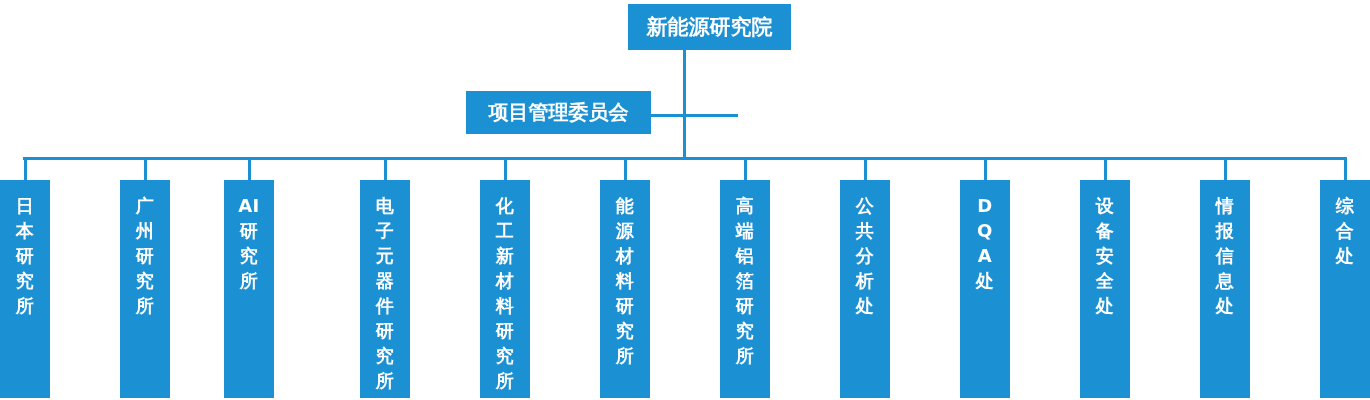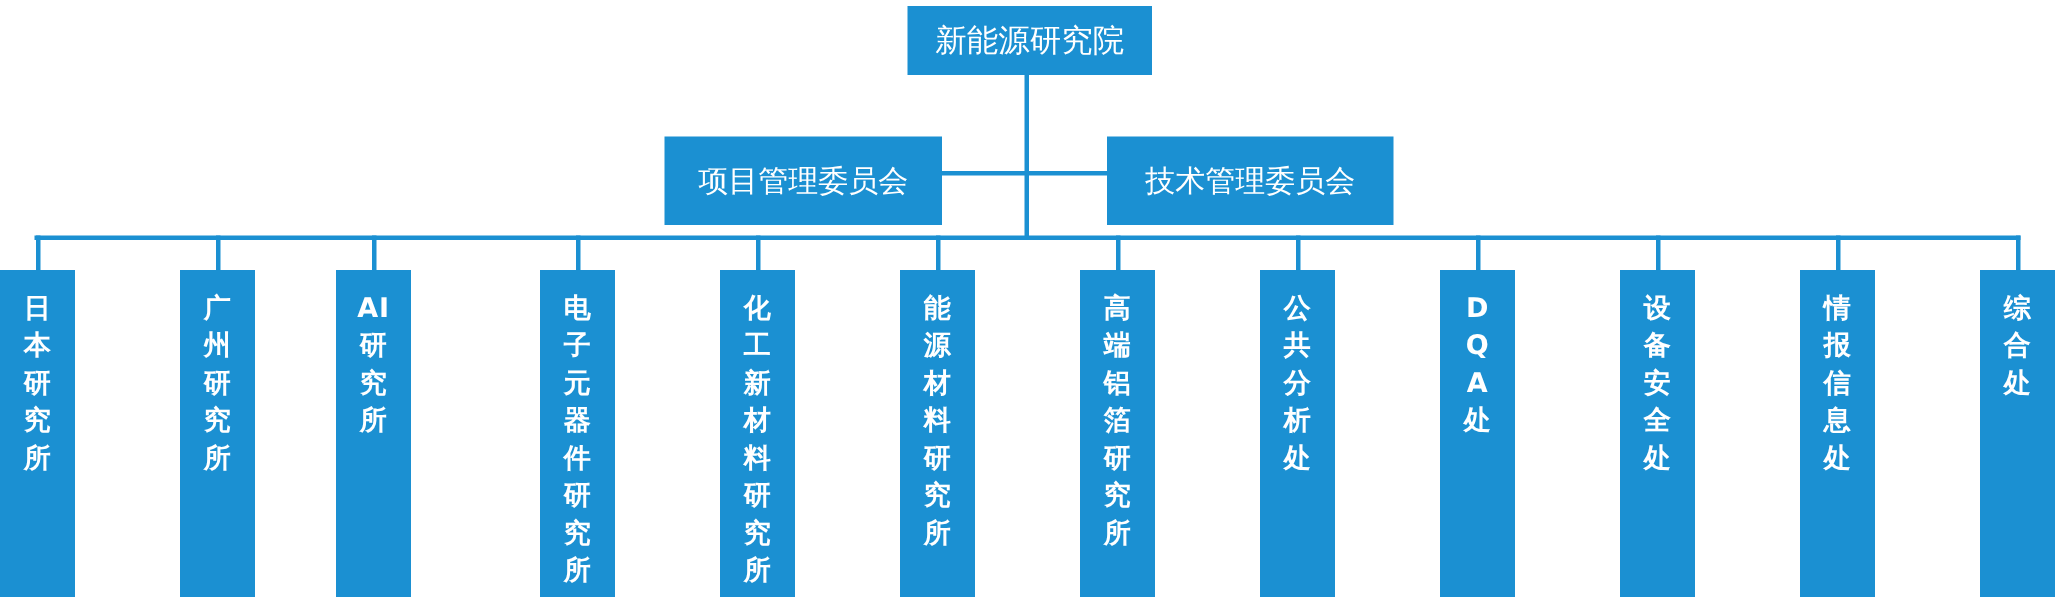--- a/index.html
+++ b/index.html
@@ -40,33 +40,34 @@
     width: 1324px;
     height: 3px;
   }
   .node {
     position: absolute;
     background: var(--primary, #1b90d2);
     color: var(--node-text, #ffffff);
     display: flex;
     align-items: center;
     justify-content: center;
-    font-weight: normal;
+    font-weight: bold;
     box-sizing: border-box;
+    margin-left: 23px;
   }
   .root-node {
     left: 605px;
     top: 4px;
     width: 163px;
     height: 46px;
     font-size: 21px;
   }
   .committee-node {
     top: 91px;
-    height: 59px;
+    height: 43px;
     font-size: 20px;
     justify-content: center;
   }
   .committee-project { left: 443px; width: 185px; }
   .committee-tech    { left: 738px; width: 191px; }
   .departments {
     position: absolute;
     left: 0;
     top: 157px;
     width: 1370px;
@@ -111,23 +112,20 @@
   <div class="line committee-tee"></div>
   <div class="line rail"></div>
 
   <div class="node root-node">
     <span>新能源研究院</span>
   </div>
 
   <div class="node committee-node committee-project">
     <span>项目管理委员会</span>
   </div>
-  <div class="node committee-node committee-tech">
-    <span>技术管理委员会</span>
-  </div>
 
   <div class="departments">
   <div class="dept" title="日本研究所" style="left: 0px;">
     <div class="dept-stub"></div>
     <div class="dept-box">
           <span class="dept-line">日</span>
           <span class="dept-line">本</span>
           <span class="dept-line">研</span>
           <span class="dept-line">究</span>
           <span class="dept-line">所</span>

